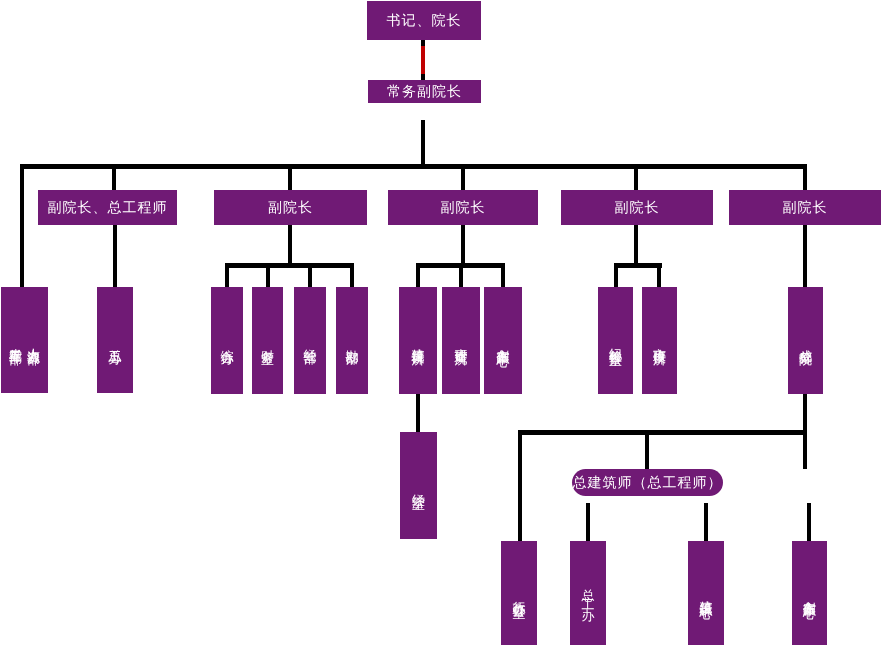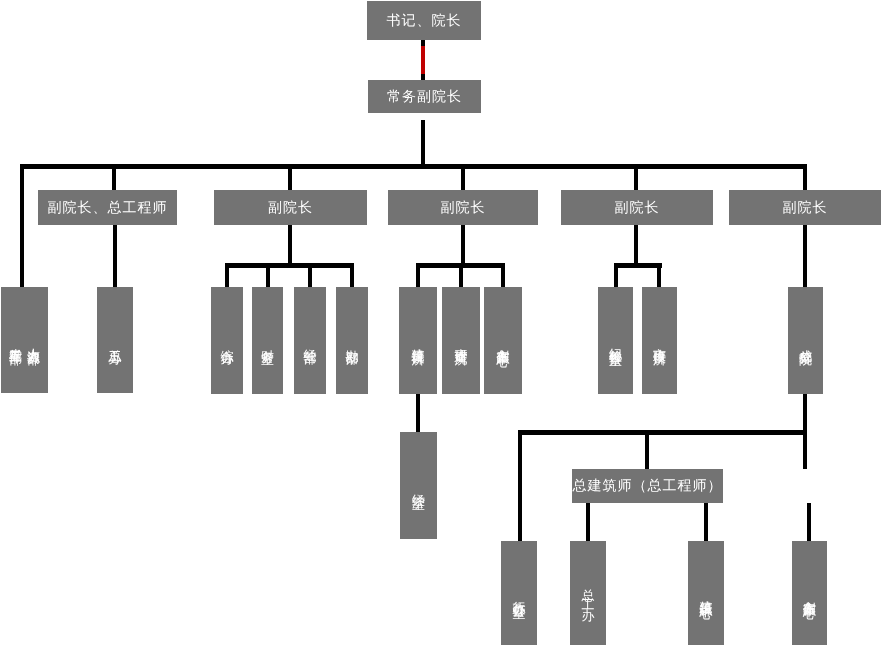--- a/index.html
+++ b/index.html
@@ -17,21 +17,21 @@
   }
   .line {
     position: absolute;
     background: #000000;
   }
   .line.red {
     background: #C00000;
   }
   .node {
     position: absolute;
-    background: #737373;
+    background: #701a75;
     color: #FFFFFF;
     display: flex;
     align-items: center;
     justify-content: center;
     box-sizing: border-box;
     font-size: 14px;
   }
   .node.h span {
     white-space: nowrap;
     letter-spacing: 1px;
@@ -98,21 +98,21 @@
   <div class="line" style="left:518px; top:430px; width:289px; height:5px;"></div>
   <div class="line" style="left:518px; top:430px; width:4px; height:111px;"></div>
   <div class="line" style="left:645px; top:434px; width:4px; height:35px;"></div>
   <div class="line" style="left:586px; top:503px; width:4px; height:38px;"></div>
   <div class="line" style="left:704px; top:503px; width:4px; height:38px;"></div>
   <div class="line" style="left:807px; top:503px; width:4px; height:38px;"></div>
 
   <div class="node h" style="left:367px; top:1px; width:114px; height:39px;">
     <span>书记、院长</span>
   </div>
-  <div class="node h" style="left:368px; top:80px; width:113px; height:33px;">
+  <div class="node h" style="left:368px; top:80px; width:113px; height:23px;">
     <span>常务副院长</span>
   </div>
   <div class="node h" style="left:38px; top:190px; width:139px; height:35px;">
     <span>副院长、总工程师</span>
   </div>
   <div class="node h" style="left:214px; top:190px; width:153px; height:35px;">
     <span>副院长</span>
   </div>
   <div class="node h" style="left:388px; top:190px; width:150px; height:35px;">
     <span>副院长</span>
@@ -159,21 +159,21 @@
     <span>市政设计所</span>
   </div>
   <div class="node v" style="left:788px; top:287px; width:35px; height:107px;">
     <span>成都分院</span>
   </div>
 
   <div class="node v" style="left:400px; top:432px; width:37px; height:107px;">
     <span>经济室</span>
   </div>
 
-  <div class="node h" style="left:572px; top:469px; width:151px; height:34px;">
+  <div class="node h" style="left:572px; top:469px; width:151px; height:27px;border-radius:14px;">
     <span>总建筑师（总工程师）</span>
   </div>
 
   <div class="node v" style="left:501px; top:541px; width:36px; height:104px;">
     <span>行政办公室</span>
   </div>
   <div class="node v spread" style="left:570px; top:541px; width:36px; height:104px;">
     <span>总工办</span>
   </div>
   <div class="node v" style="left:688px; top:541px; width:36px; height:104px;">

